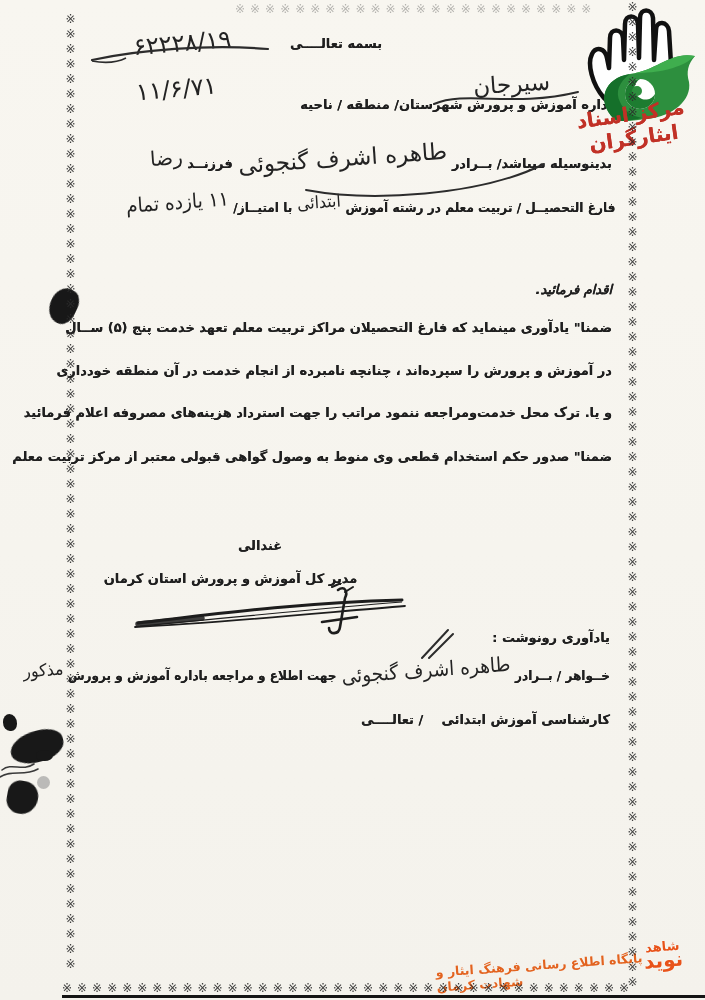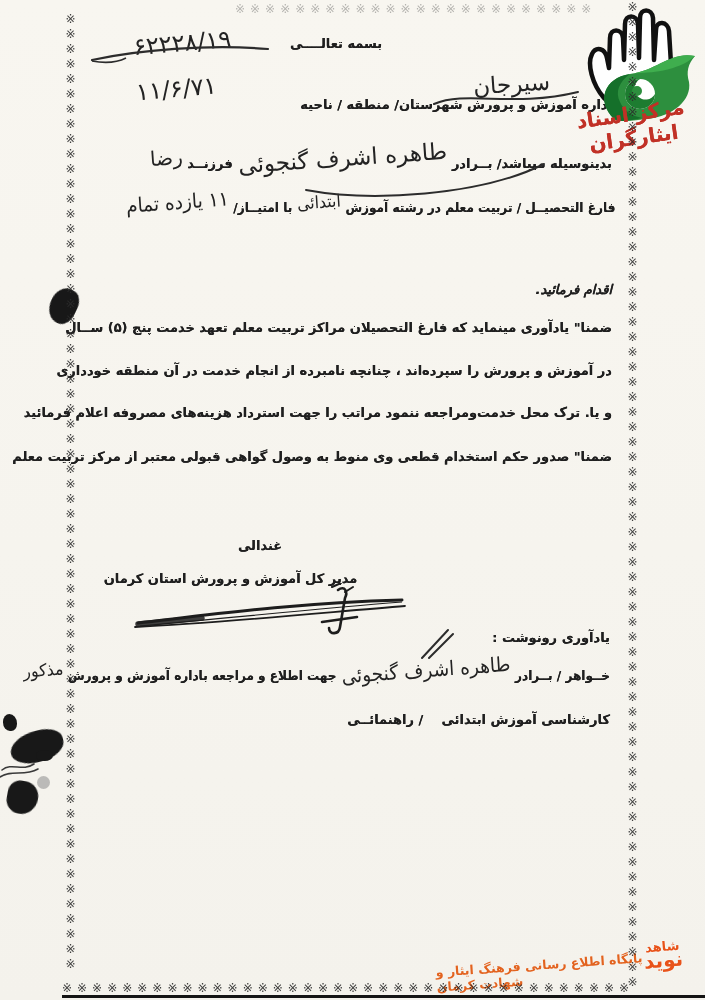--- a/index.html
+++ b/index.html
@@ -144,21 +144,21 @@
   <svg class="scribble" style="left:420px;top:628px;" width="34" height="32" viewBox="0 0 34 32">
     <path d="M2,30 L28,2 M9,30 L33,6" stroke="#2c2c2c" stroke-width="2" fill="none" stroke-linecap="round"></path>
   </svg>
   <div class="line fit" style="right:95px;top:663px;">
     <span class="typed">خــواهر / بــرادر</span>
     <span class="hw">طاهره اشرف گنجوئی</span>
     <span class="typed">جهت اطلاع و مراجعه باداره آموزش و پرورش</span>
     <span class="hw small">مذکور</span>
   </div>
   <div class="line" style="right:95px;top:712px;">
-    <span class="typed" style="white-space:pre;">کارشناسی آموزش ابتدائی    / راهنمائــی</span>
+    <span class="typed" style="white-space:pre;">کارشناسی آموزش ابتدائی    / تعالــــی</span>
   </div>
 
   <div class="blob" style="left:50px;top:288px;width:27px;height:36px;border-radius:55% 45% 50% 60%;transform:rotate(25deg);"></div>
   <div class="blob" style="left:3px;top:714px;width:14px;height:17px;border-radius:50% 60% 45% 55%;"></div>
   <div class="blob" style="left:10px;top:731px;width:54px;height:31px;border-radius:60% 45% 55% 50%;transform:rotate(-14deg);"></div>
   <div class="blob" style="left:36px;top:750px;width:17px;height:11px;border-radius:50%;"></div>
   <div class="blob" style="left:37px;top:776px;width:13px;height:13px;border-radius:50%;background:#8d8d8d;opacity:.55;"></div>
   <div class="blob" style="left:7px;top:781px;width:31px;height:33px;border-radius:45% 55% 60% 50%;transform:rotate(10deg);"></div>
   <svg class="scribble" style="left:0px;top:756px;" width="42" height="26" viewBox="0 0 42 26">
     <path d="M2,14 C12,6 22,16 34,8 M0,21 C12,13 24,21 38,13" stroke="#3a3a3a" stroke-width="1.6" fill="none" stroke-linecap="round"></path>

